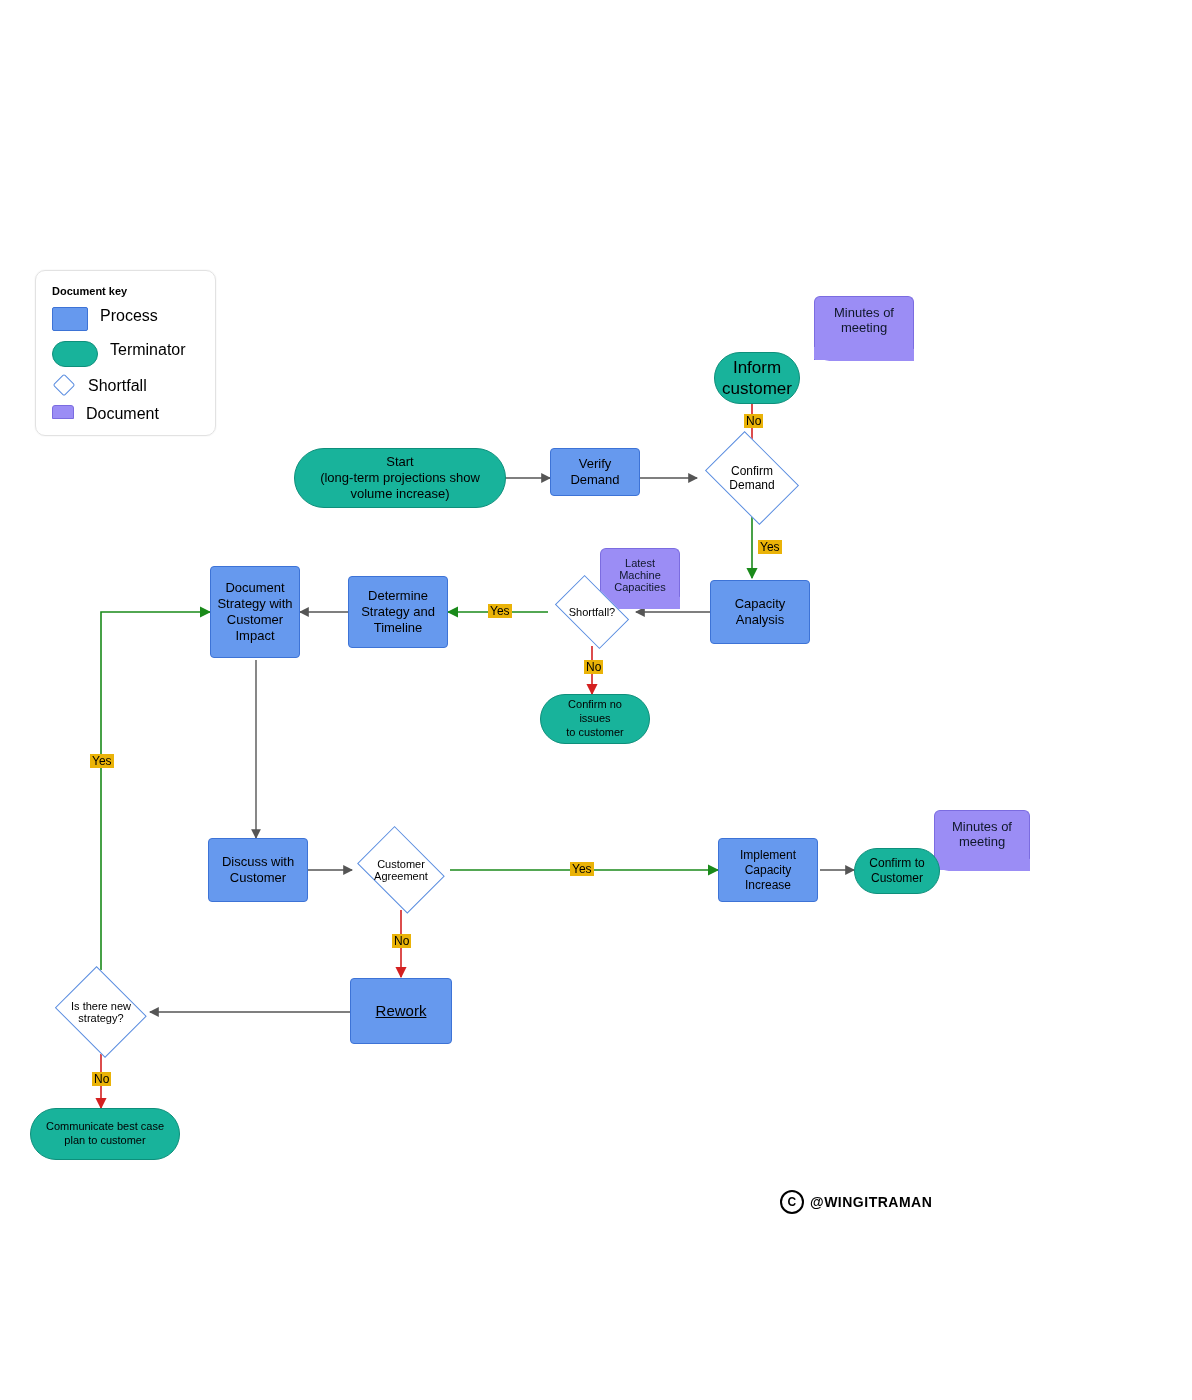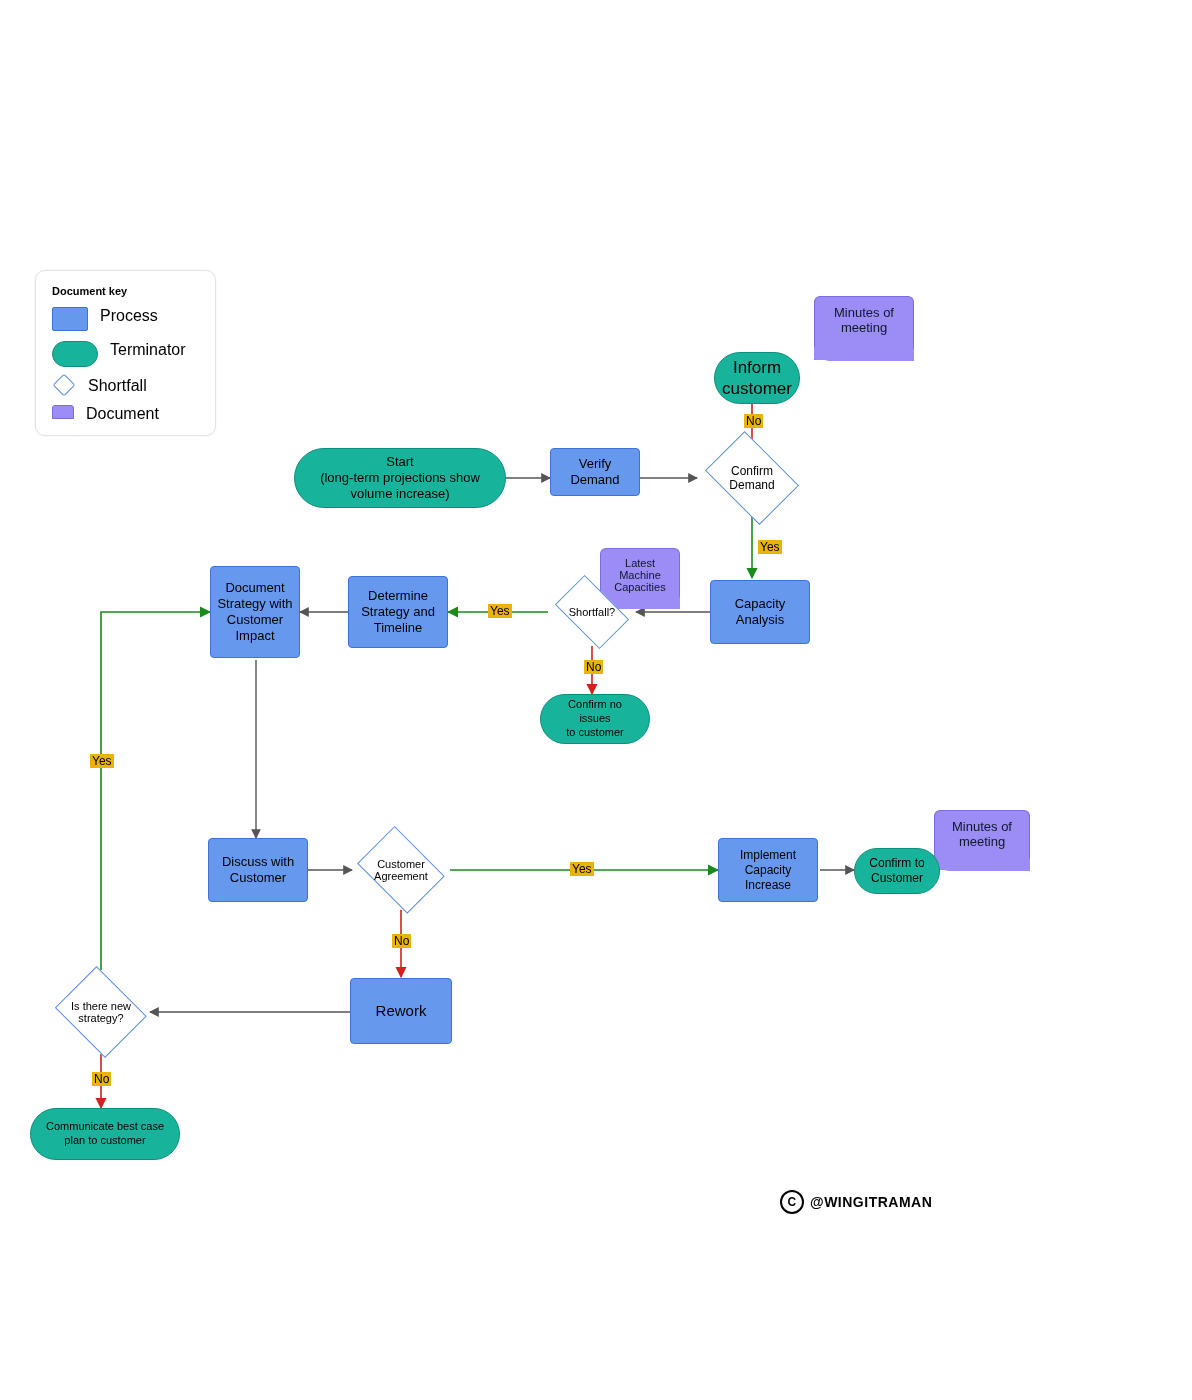--- a/index.html
+++ b/index.html
@@ -284,21 +284,21 @@
     <span>Implement<br>Capacity<br>Increase</span>
   </div>
 
   <div class="document" style="left:934px; top:810px; width:96px; height:60px; font-size:13px;">
     <span>Minutes of<br>meeting</span>
   </div>
   <div class="node terminator" style="left:854px; top:848px; width:86px; height:46px; font-size:12px;">
     <span>Confirm to<br>Customer</span>
   </div>
 
-  <div class="node process" style="left:350px; top:978px; width:102px; height:66px; font-size:15px;">
+  <div class="node process" style="left:350px; top:978px; width:102px; height:66px; font-size:15px;text-decoration:underline;">
     <span>Rework</span>
   </div>
 
   <div class="decision-wrap" style="left:50px; top:970px; width:102px; height:84px;">
     <div class="decision-shape"></div>
     <div class="decision-text" style="font-size:11px;">Is there new<br>strategy?</div>
   </div>
   <span class="edge-label" style="left:90px; top:754px;">Yes</span>
   <span class="edge-label" style="left:92px; top:1072px;">No</span>
 

